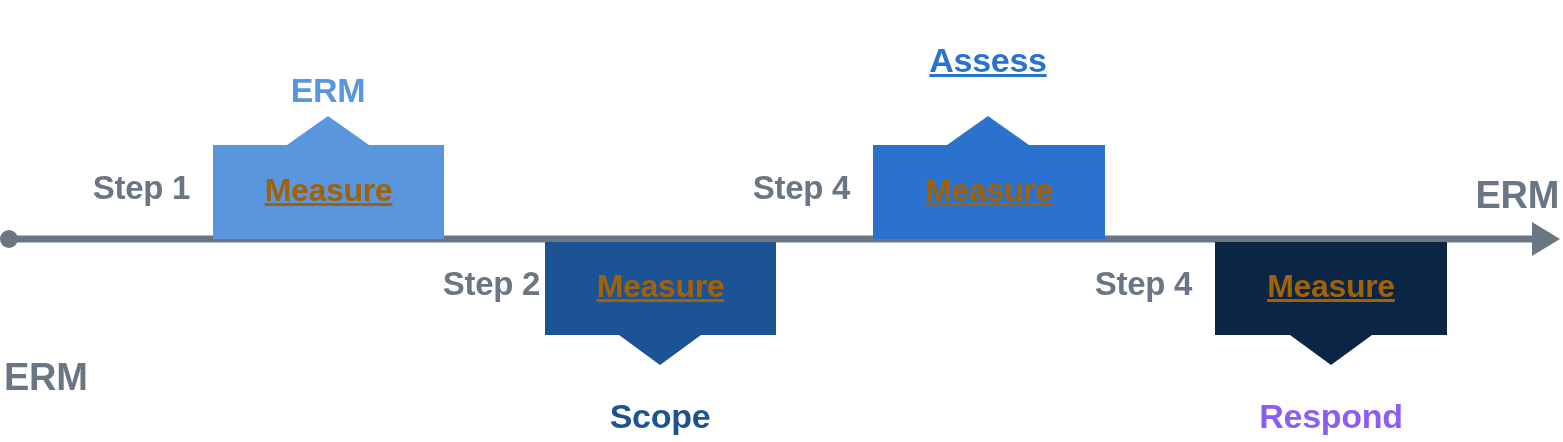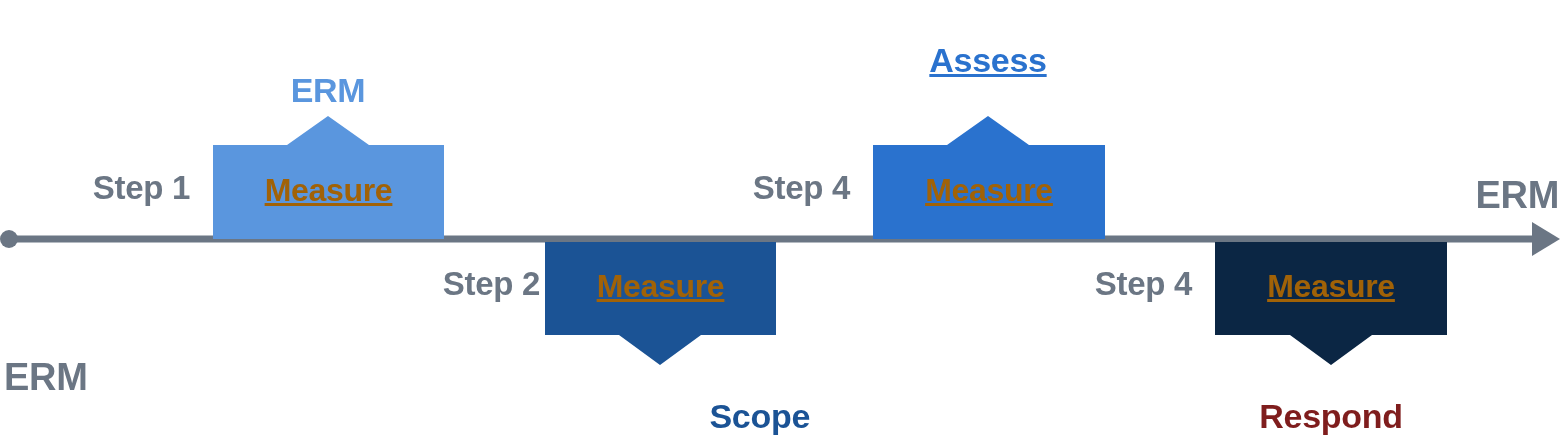--- a/index.html
+++ b/index.html
@@ -110,25 +110,25 @@
   <div class="txt right step-label" style="left:328px; top:267px; width:212px;">Step 2</div>
 
   <div class="txt right step-label" style="left:638px; top:171px; width:212px;">Step 4</div>
 
   <div class="txt right step-label" style="left:980px; top:267px; width:212px;">Step 4</div>
 
   <div class="txt center stage-caption" style="left:178px; top:0px; width:300px; color:#5a96de;">
     <div>ERM</div>
   </div>
 
-  <div class="txt center stage-caption" style="left:510px; top:398px; width:300px; color:#1b5395;text-align:right;">Scope</div>
+  <div class="txt center stage-caption" style="left:510px; top:398px; width:300px; color:#1b5395;">Scope</div>
 
   <div class="txt center stage-caption" style="left:838px; top:42px; width:300px; color:#2a72ce;text-decoration:underline;">Assess</div>
 
-  <div class="txt center stage-caption" style="left:1181px; top:398px; width:300px; color:#7f1d1d;">Respond</div>
+  <div class="txt center stage-caption" style="left:1181px; top:398px; width:300px; color:#8b5cf6;">Respond</div>
 
   <div class="box-label" style="left:213px; top:172px; width:231px;">Measure</div>
 
   <div class="box-label" style="left:545px; top:268px; width:231px;">Measure</div>
 
   <div class="box-label" style="left:873px; top:172px; width:232px;">Measure</div>
 
   <div class="box-label" style="left:1215px; top:268px; width:232px;">Measure</div>
 
 </div>

